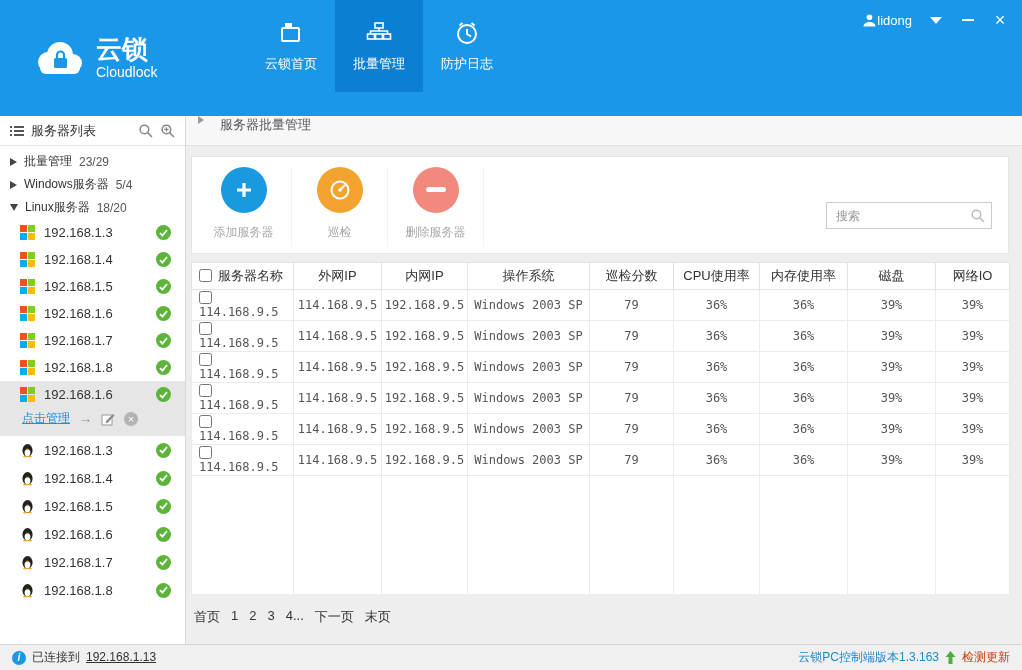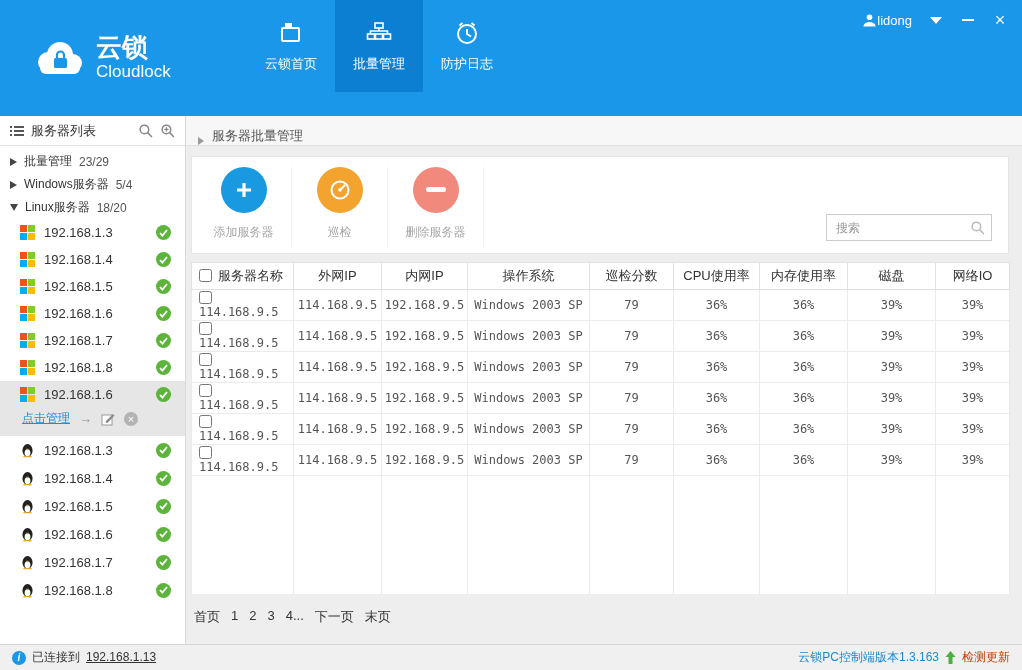--- a/index.html
+++ b/index.html
@@ -4,21 +4,21 @@
 <style>
   * { margin:0; padding:0; box-sizing:border-box; }
   html,body { width:1022px; height:670px; overflow:hidden; }
   body { font-family:"Liberation Sans","DejaVu Sans",sans-serif; background:#fff; }
   .app { width:1022px; height:670px; display:flex; flex-direction:column; }
 
   
   .topbar { height:116px; background:#1a97e8; color:#fff; display:flex; position:relative; flex-shrink:0; }
   .logo { display:flex; align-items:center; gap:8px; padding-left:30px; width:235px; }
   .logo-title { font-size:26px; font-weight:bold; line-height:1.05; }
-  .logo-sub { font-size:17px; }
+  .logo-sub { font-size:14px; }
   .mainnav { display:flex; margin-left:12px; }
   .nav-item { width:88px; height:92px; display:flex; flex-direction:column; align-items:center; justify-content:center; gap:9px; cursor:pointer; }
   .nav-item.active { background:#0d7fd2; }
   .nav-label { font-size:13px; }
   .header-right { position:absolute; right:14px; top:12px; display:flex; align-items:center; gap:16px; }
   .user { display:flex; align-items:center; gap:0; font-size:13px; cursor:pointer; }
   .win-btn { cursor:pointer; display:flex; align-items:center; justify-content:center; width:16px; height:16px; }
   .tri-d-w { width:0; height:0; border-top:7px solid #fff; border-left:6px solid transparent; border-right:6px solid transparent; }
   .min-bar { width:12px; height:2px; background:#fff; }
   .close-x { font-size:18px; line-height:1; color:#fff; }
@@ -44,33 +44,33 @@
   .win-icon .q3 { background:#00adef; } .win-icon .q4 { background:#fbbc09; }
   .check { width:15px; height:15px; border-radius:50%; background:#5cb43a; display:flex; align-items:center; justify-content:center; flex-shrink:0; }
   .sel { background:#e6e6e6; }
   .manage-row { display:flex; align-items:center; gap:9px; padding:2px 14px 9px 22px; font-size:12px; }
   .manage-link { color:#1a8fd8; text-decoration:underline; cursor:pointer; }
   .arrow-right { color:#8a8a8a; font-size:13px; }
   .remove-circle { width:14px; height:14px; border-radius:50%; background:#b3b3b3; color:#fff; font-size:11px; line-height:14px; text-align:center; cursor:pointer; }
 
   
   .content { flex:1; background:#eeeeee; display:flex; flex-direction:column; overflow:hidden; }
-  .breadcrumb { height:30px; background:#f7f7f7; border-bottom:1px solid #e1e1e1; display:flex; align-items:flex-end; gap:8px; padding-left:12px; font-size:13px; color:#555; flex-shrink:0; }
+  .breadcrumb { height:30px; background:#f7f7f7; border-bottom:1px solid #e1e1e1; display:flex; align-items:flex-start; gap:16px; padding-left:12px; font-size:13px; color:#555; flex-shrink:0; }
   .tri-r-g { width:0; height:0; border-left:6px solid #9a9a9a; border-top:4px solid transparent; border-bottom:4px solid transparent; }
   .content-inner { padding:10px 13px 0 5px; }
 
   .toolbar-card { background:#fff; border:1px solid #e5e5e5; height:98px; display:flex; align-items:flex-start; padding:10px 0 0 4px; position:relative; margin-bottom:8px; }
   .tool-btn { width:96px; display:flex; flex-direction:column; align-items:center; gap:11px; cursor:pointer; border-right:1px solid #f3f3f3; padding-bottom:6px; }
   .tool-circle { width:46px; height:46px; border-radius:50%; display:flex; align-items:center; justify-content:center; color:#fff; }
   .c-blue { background:#199ae0; } .c-orange { background:#f2a42e; } .c-red { background:#f2897d; }
   .c-iis { background:#41bde8; } .c-apache { background:#3dc0ae; }
   .tool-label { font-size:12px; color:#a5a5a5; }
   .badge-iis { font-size:13px; font-weight:bold; letter-spacing:1px; }
   .badge-apache { font-size:9px; }
-  .toolbar-search { position:absolute; right:16px; bottom:12px;padding-left:8px; }
+  .toolbar-search { position:absolute; right:16px; bottom:24px;padding-left:8px; }
   .toolbar-search input { width:166px; height:27px; border:1px solid #cccccc; padding:0 28px 0 9px; font-size:12px; color:#555; outline:none; background:#fff; }
   .toolbar-search input::placeholder { color:#999; }
   .toolbar-search .mag { position:absolute; right:7px; top:6px; }
 
   
   table.grid { border-collapse:collapse; table-layout:fixed; width:818px; background:#14b8a6; }
   .grid th { height:27px; font-size:13px; color:#333; font-weight:normal; border:1px solid #e2e2e2; background:#fff; text-align:center; }
   .grid td { height:31px; font-size:12px; color:#555; font-family:"DejaVu Sans Mono","Liberation Mono",monospace; border:1px solid #ebebeb; text-align:center; background:#fff; }
   .grid th.name-col, .grid td.name-cell { text-align:left; padding-left:7px; }
   .grid input[type=checkbox] { width:13px; height:13px; vertical-align:-2px; margin-right:6px; cursor:pointer; }

